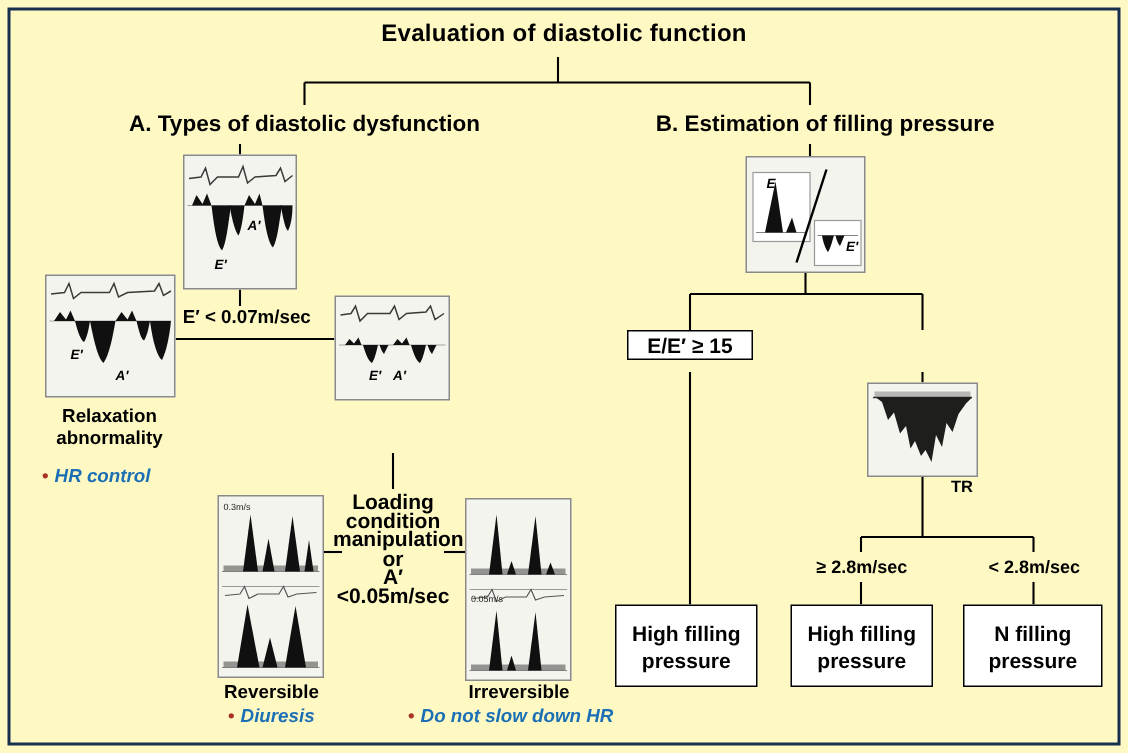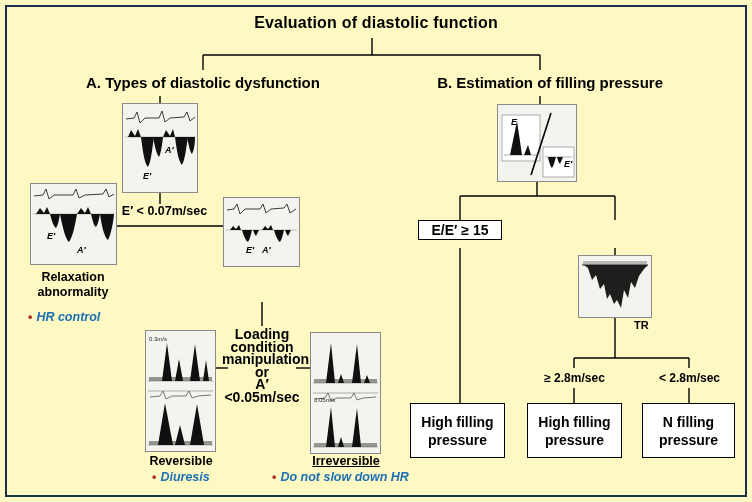--- a/index.html
+++ b/index.html
@@ -167,21 +167,21 @@
       <path d="M27,114 L30,104 L33,114 Z" fill="#101010"></path>
       <path d="M41,114 L46,75 L50,114 Z" fill="#101010"></path>
     </svg>
     <span class="echo-annot" style="left:3px;top:64px;">0.05m/s</span>
   </div>
 
   <div class="label-b node" style="left:132px;top:454px;width:98px;">Reversible</div>
   <div class="note" style="left:152px;top:470px;">
     <span class="bullet">•</span><span>Diuresis</span>
   </div>
-  <div class="label-b node" style="left:296px;top:454px;width:100px;text-decoration:underline;">Irreversible</div>
+  <div class="label-b node" style="left:296px;top:454px;width:100px;">Irreversible</div>
   <div class="note" style="left:272px;top:470px;">
     <span class="bullet">•</span><span>Do not slow down HR</span>
   </div>
 
   <div class="echo" style="left:497px;top:104px;width:80px;height:78px;">
     <svg width="78" height="76" viewBox="0 0 78 76">
       <rect x="4" y="10" width="38" height="46" fill="#ffffff" stroke="#999" stroke-width="0.8"></rect>
       <line x1="6" y1="50" x2="40" y2="50" stroke="#777" stroke-width="0.6"></line>
       <path d="M12,50 L19,16 L24,50 Z" fill="#101010"></path>
       <path d="M26,50 L30,40 L33,50 Z" fill="#101010"></path>

